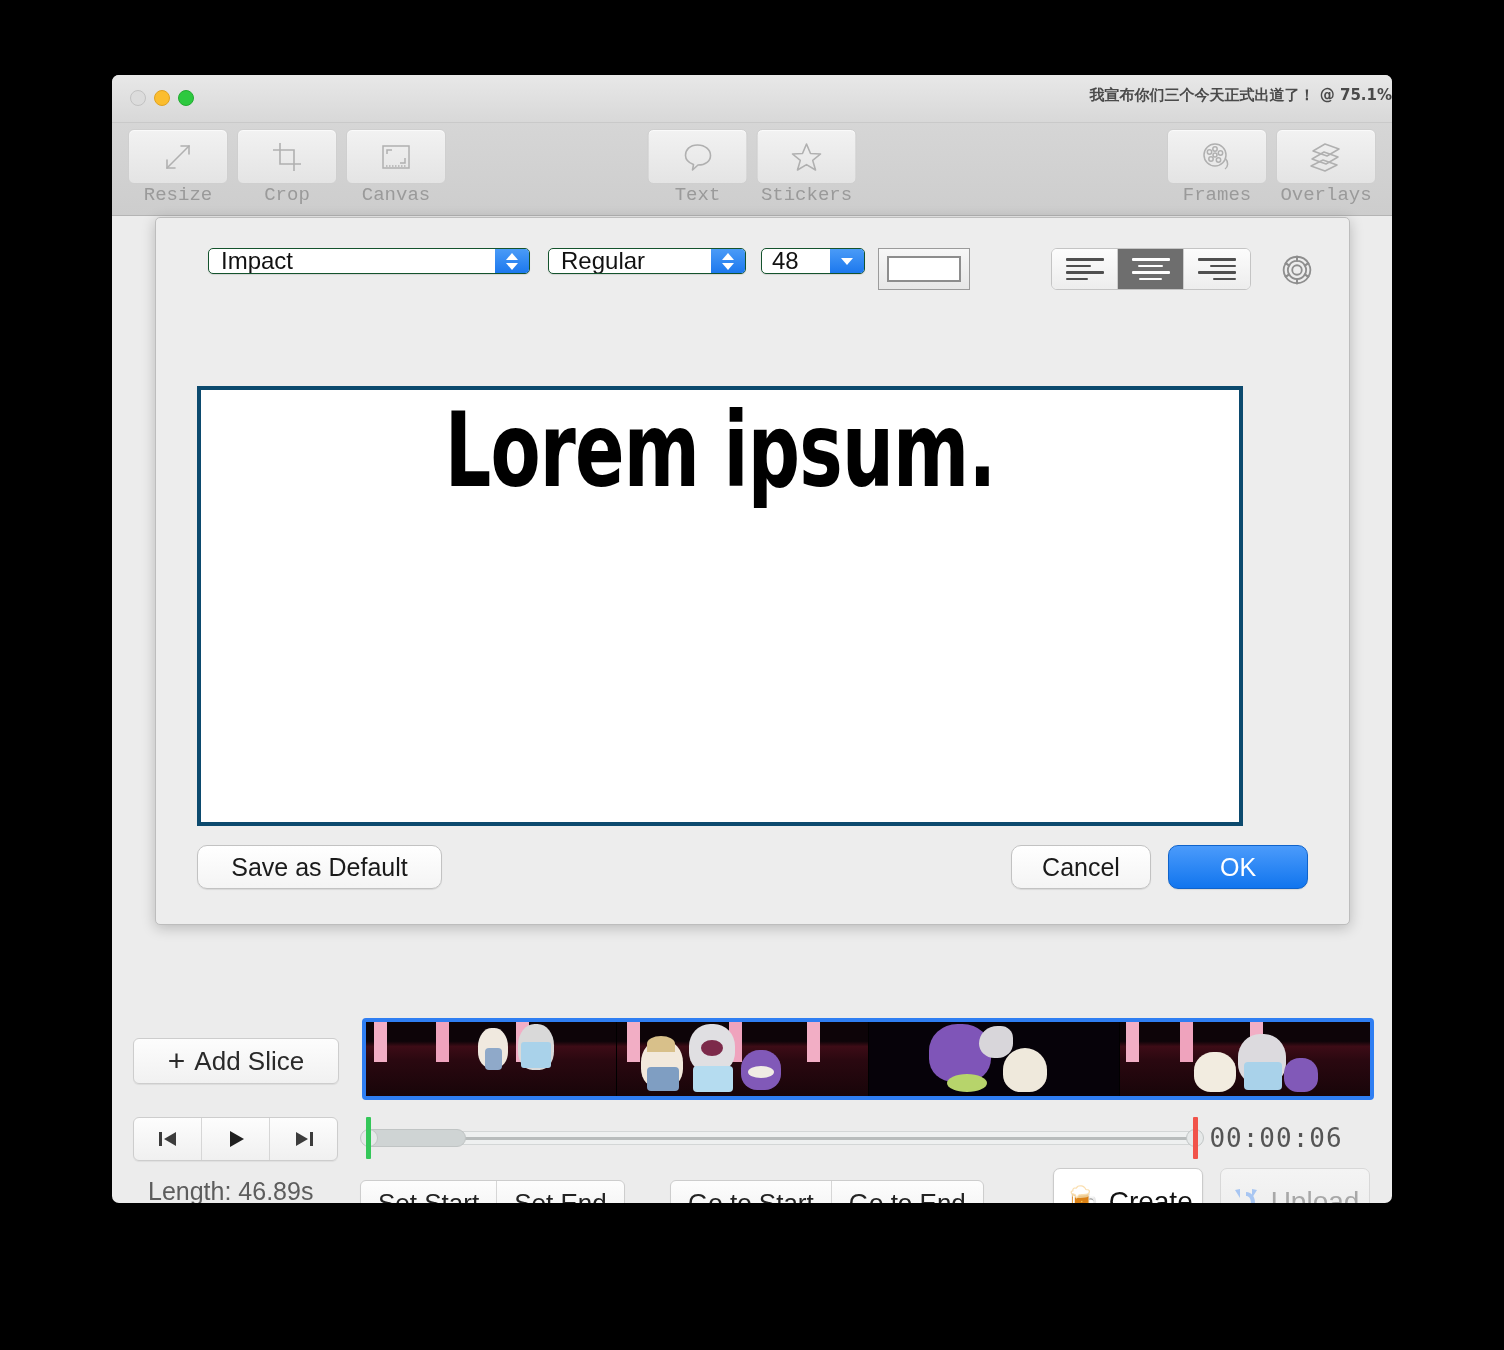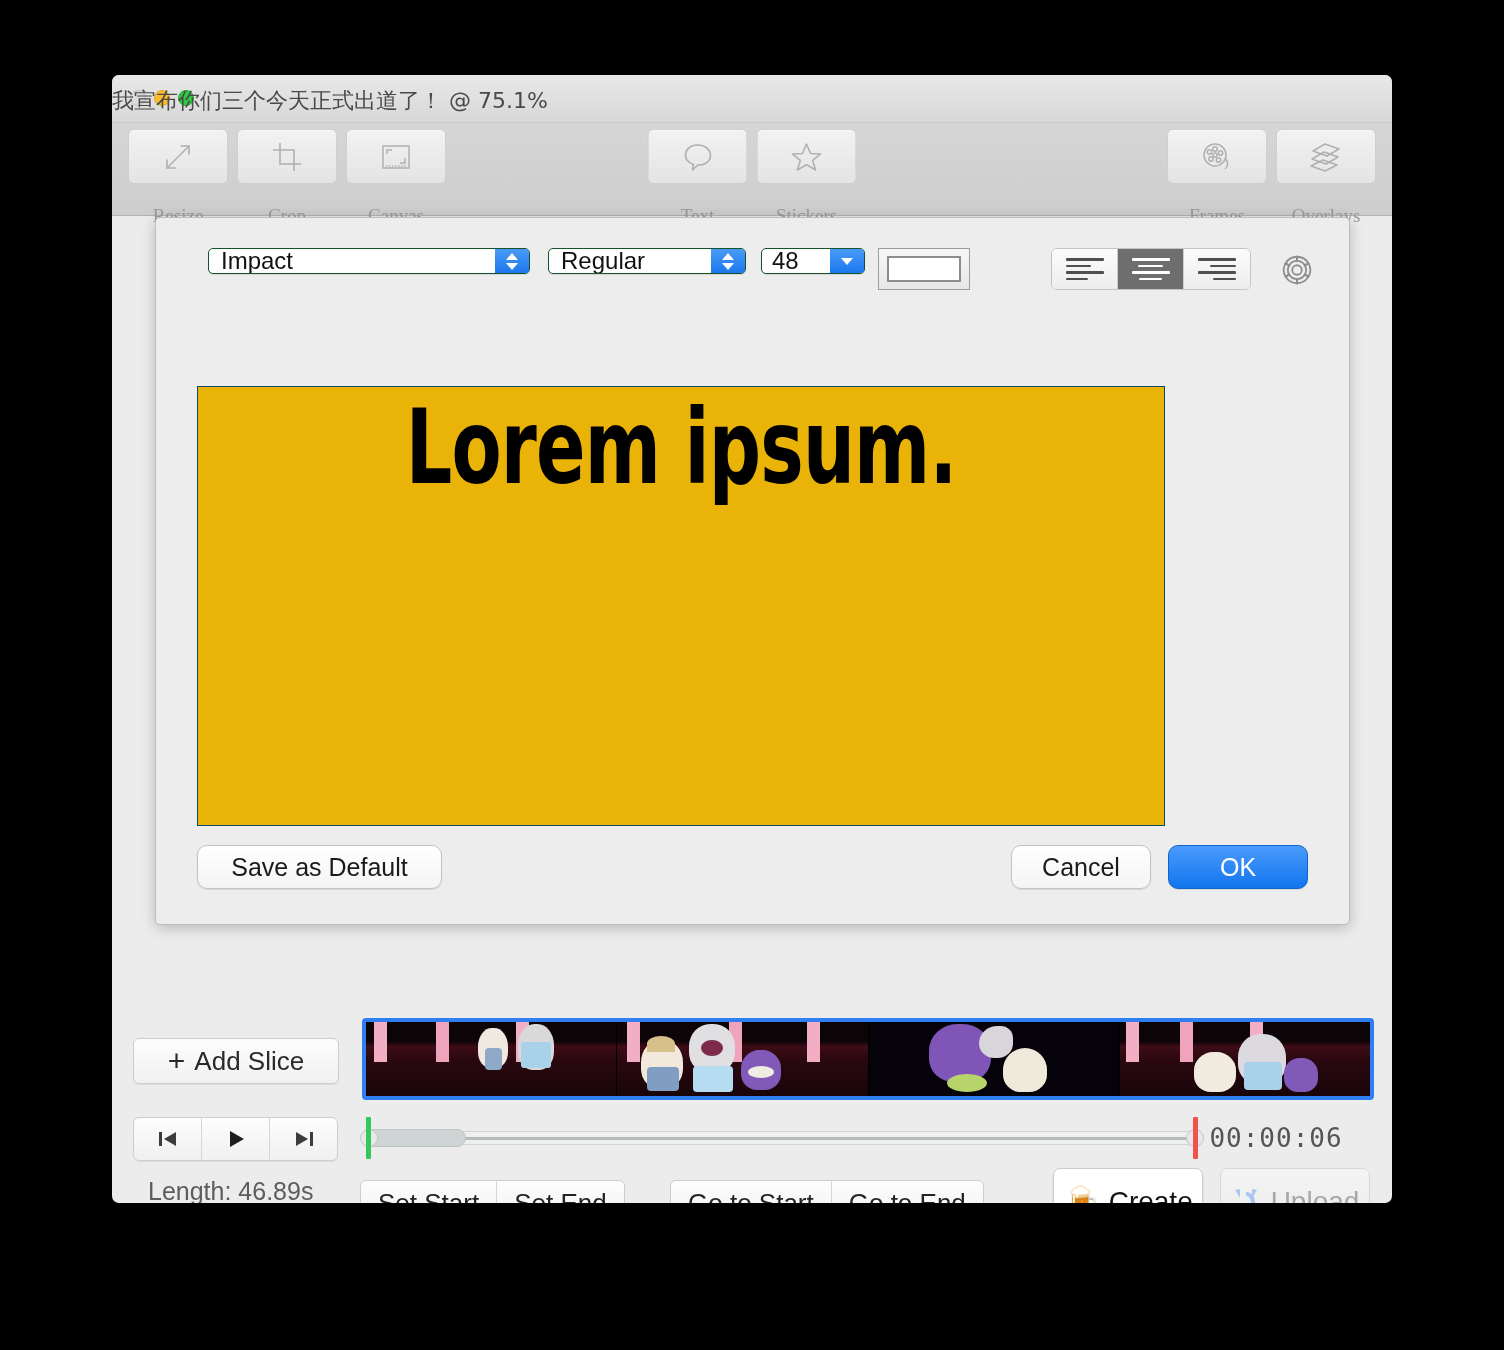--- a/index.html
+++ b/index.html
@@ -52,25 +52,26 @@
     border-radius: 50%;
     box-sizing: border-box;
   }
   .light.close { background: #dcdcdc; border: 1px solid #c2c2c2; }
   .light.min { background: #fbbd2e; border: 1px solid #e0a221; }
   .light.max { background: #2dc93f; border: 1px solid #23ab32; }
 
   .window-title {
     position: absolute;
     left: 0; right: 0; top: 11px;
-    text-align: left;
-    font-size: 22px;
+    text-align: right;
+    font-size: 15px;
     color: #4a4a4a;
     font-family: "DejaVu Sans", "Liberation Sans", sans-serif;
     white-space: nowrap;
+    font-weight: bold;
   }
 
   
   .toolbar {
     position: relative;
     height: 92px;
     background: linear-gradient(to bottom,#d6d6d6,#cdcdcd);
     border-bottom: 1px solid #b4b4b4;
   }
   .tb-group { position: absolute; top: 6px; display: flex; gap: 7px; }
@@ -90,24 +91,24 @@
     background: linear-gradient(to bottom,#f2f2f2,#e4e4e4);
     border: 1px solid #cfcfcf;
     border-radius: 6px;
     box-sizing: border-box;
     display: flex;
     align-items: center;
     justify-content: center;
     box-shadow: 0 1px 1px rgba(255,255,255,.7) inset;
   }
   .tb-label {
-    margin-top: 21px;
+    margin-top: 0;
     font-size: 19px;
     color: #9a9a9a;
-    font-family: Liberation Serif, serif;
+    font-family: Liberation Mono, monospace;
   }
   .tb-btn svg { display: block; }
 
   
   .sheet {
     position: absolute;
     left: 43px;
     top: 142px;
     width: 1195px;
     height: 708px;
@@ -216,23 +217,23 @@
   .text-gear {
     position: absolute;
     right: 34px; top: 4px;
     width: 36px; height: 36px;
   }
 
   
   .text-canvas {
     position: absolute;
     left: 41px; top: 168px;
-    width: 968px; height: 440px;
-    background: #eab308;
-    border: 1px solid #0c4a6e;
+    width: 1046px; height: 440px;
+    background: #ffffff;
+    border: 4px solid #0c4a6e;
     box-sizing: border-box;
     overflow: hidden;
   }
   .text-preview {
     text-align: center;
     margin-top: 6px;
     font-family: "DejaVu Sans Condensed", "Liberation Sans Narrow", "Liberation Sans", sans-serif;
     font-weight: 900;
     font-size: 104px;
     line-height: 1.05;

